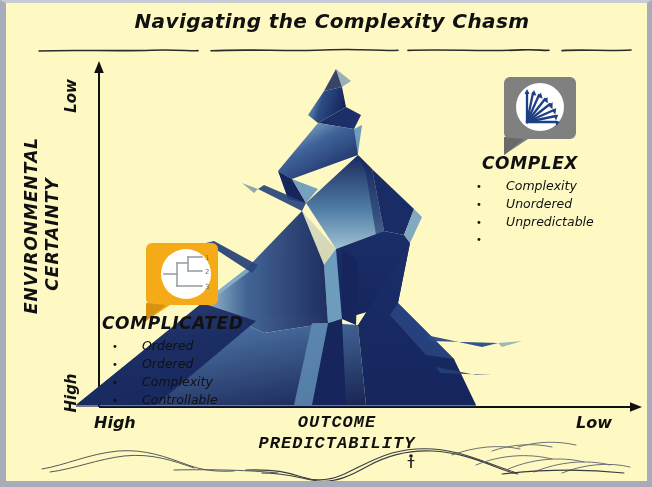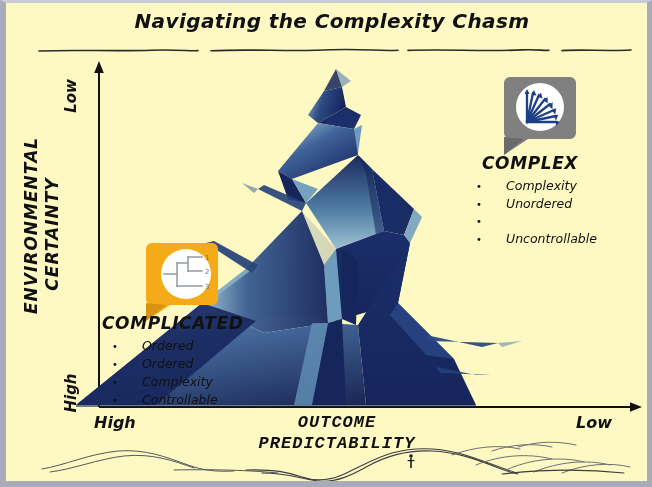--- a/index.html
+++ b/index.html
@@ -341,24 +341,24 @@
         <li>
           <span class="bullet-dot">•</span>
           <span>Complexity</span>
         </li>
         <li>
           <span class="bullet-dot">•</span>
           <span>Unordered</span>
         </li>
         <li>
           <span class="bullet-dot">•</span>
-        </li>
-        <li>
-          <span class="bullet-dot">•</span>
-          <span>Uncontrollable</span>
+          <span>Unpredictable</span>
+        </li>
+        <li>
+          <span class="bullet-dot">•</span>
         </li>
       </ul>
     </div>
 
     <svg class="layer" viewBox="0 0 652 487">
       <g fill="none" stroke="#55585c" stroke-width="1" stroke-linecap="round">
         <path d="M36,466 C60,462 82,451 112,448 C140,446 160,454 182,462 C196,467 208,469 228,468"></path>
         <path d="M44,469 C68,466 92,456 118,453 C146,450 168,458 188,465"></path>
         <path d="M168,467 C220,466 250,468 272,470"></path>
       </g>

